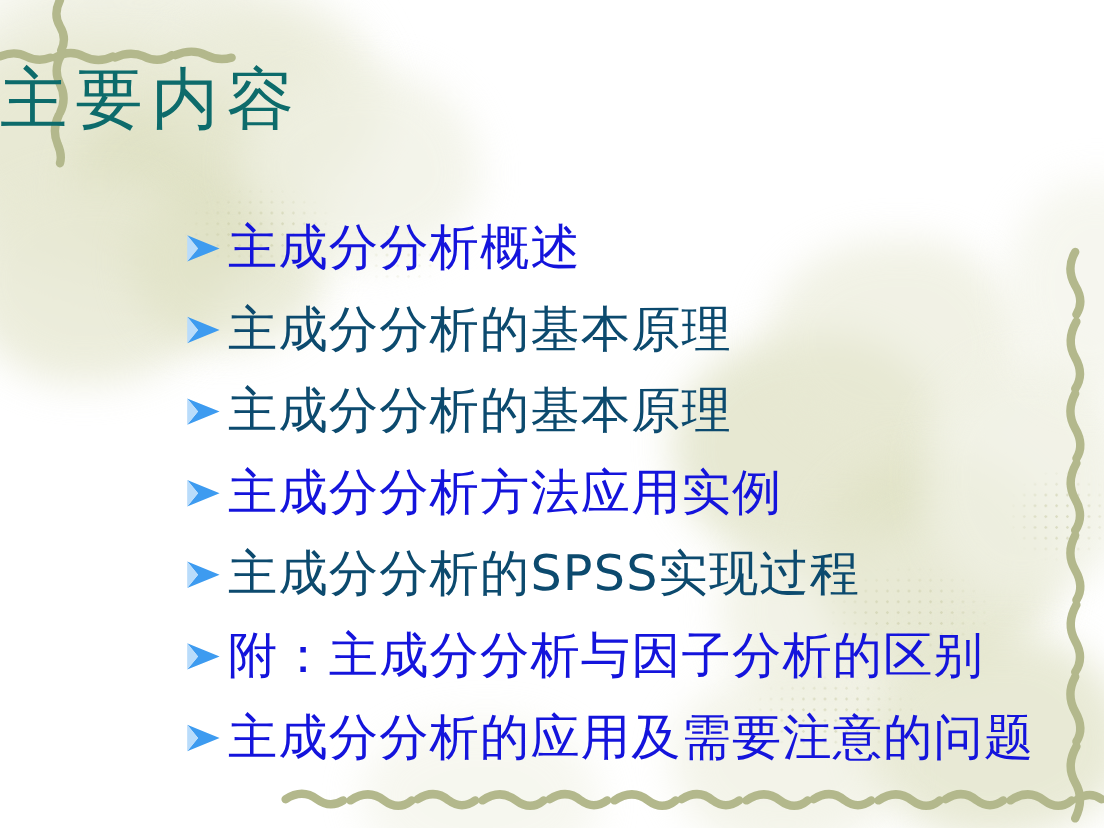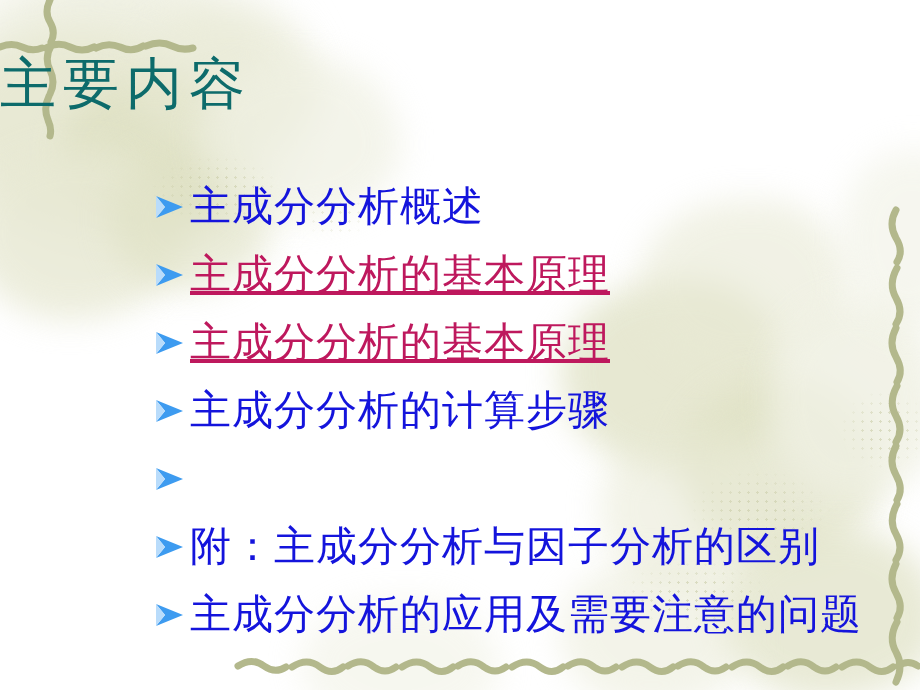--- a/index.html
+++ b/index.html
@@ -98,21 +98,21 @@
   }
   .bullet-marker svg { display: block; }
   .bullet-text {
     font-size: 41px;
     line-height: 1;
     letter-spacing: 1px;
     white-space: nowrap;
     font-family: "DejaVu Sans", "Liberation Sans", sans-serif;
   }
   .c-blue { color: #1414dc; }
-  .c-red  { color: #be185d; text-decoration: underline; }
+  .c-red  { color: #0c4a6e; }
 </style>
 </head>
 <body>
 
 <div id="slide">
 
   <div class="bg-layer">
     <div class="wash wm-c" style="left:-60px; top:-40px; width:360px; height:300px;"></div>
     <div class="wm wm-a" style="left:-40px;  top:30px;  width:230px; height:180px;"></div>
     <div class="wm wm-b" style="left:60px;   top:80px;  width:180px; height:150px; opacity:.85;"></div>
@@ -214,30 +214,31 @@
       <span class="bullet-text c-red">主成分分析的基本原理</span>
     </div>
 
     <div class="bullet-row">
       <span class="bullet-marker">
         <svg width="34" height="34" viewBox="0 0 34 34">
           <polygon points="4,6 31,17 4,28 13,17" fill="#3d9bf0"></polygon>
           <polygon points="4,6 13,17 4,28" fill="#b9dcfb"></polygon>
         </svg>
       </span>
-      <span class="bullet-text c-blue">主成分分析的计算步骤</span>
-    </div>
-
-    <div class="bullet-row">
-      <span class="bullet-marker">
-        <svg width="34" height="34" viewBox="0 0 34 34">
-          <polygon points="4,6 31,17 4,28 13,17" fill="#3d9bf0"></polygon>
-          <polygon points="4,6 13,17 4,28" fill="#b9dcfb"></polygon>
-        </svg>
-      </span>
+      <span class="bullet-text c-blue">主成分分析方法应用实例</span>
+    </div>
+
+    <div class="bullet-row">
+      <span class="bullet-marker">
+        <svg width="34" height="34" viewBox="0 0 34 34">
+          <polygon points="4,6 31,17 4,28 13,17" fill="#3d9bf0"></polygon>
+          <polygon points="4,6 13,17 4,28" fill="#b9dcfb"></polygon>
+        </svg>
+      </span>
+      <span class="bullet-text c-red">主成分分析的SPSS实现过程</span>
     </div>
 
     <div class="bullet-row">
       <span class="bullet-marker">
         <svg width="34" height="34" viewBox="0 0 34 34">
           <polygon points="4,6 31,17 4,28 13,17" fill="#3d9bf0"></polygon>
           <polygon points="4,6 13,17 4,28" fill="#b9dcfb"></polygon>
         </svg>
       </span>
       <span class="bullet-text c-blue">附：主成分分析与因子分析的区别</span>

